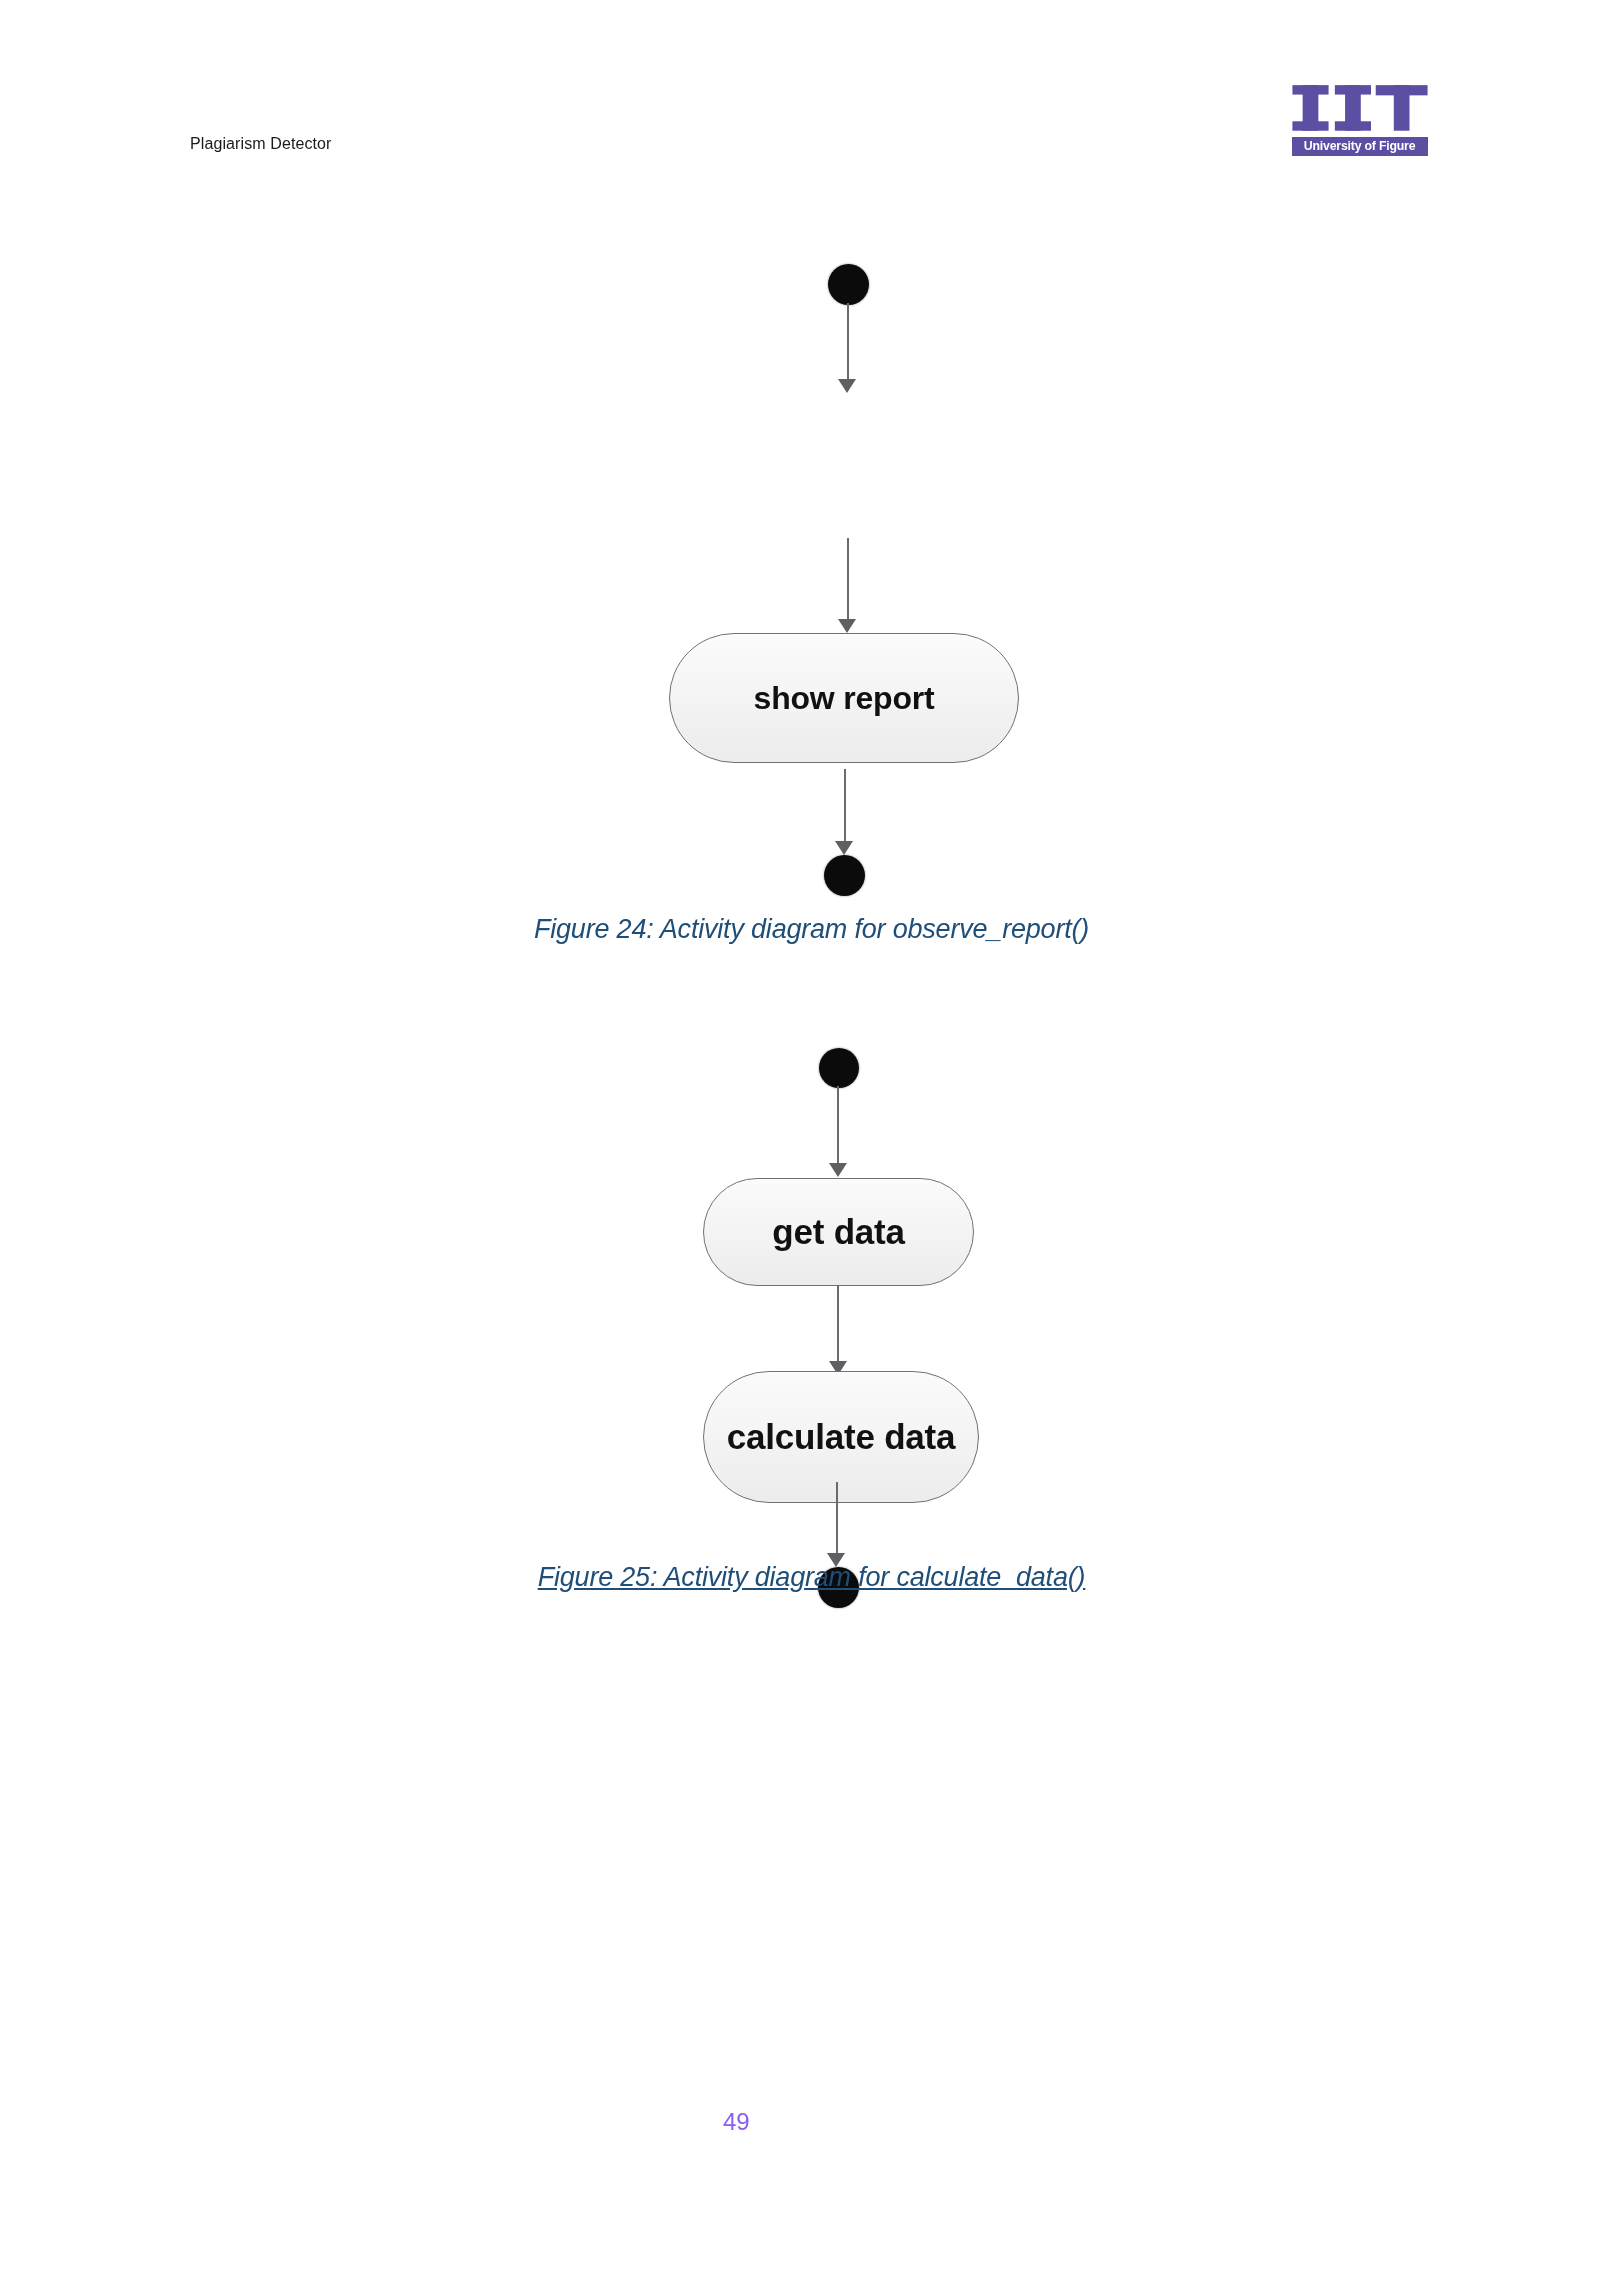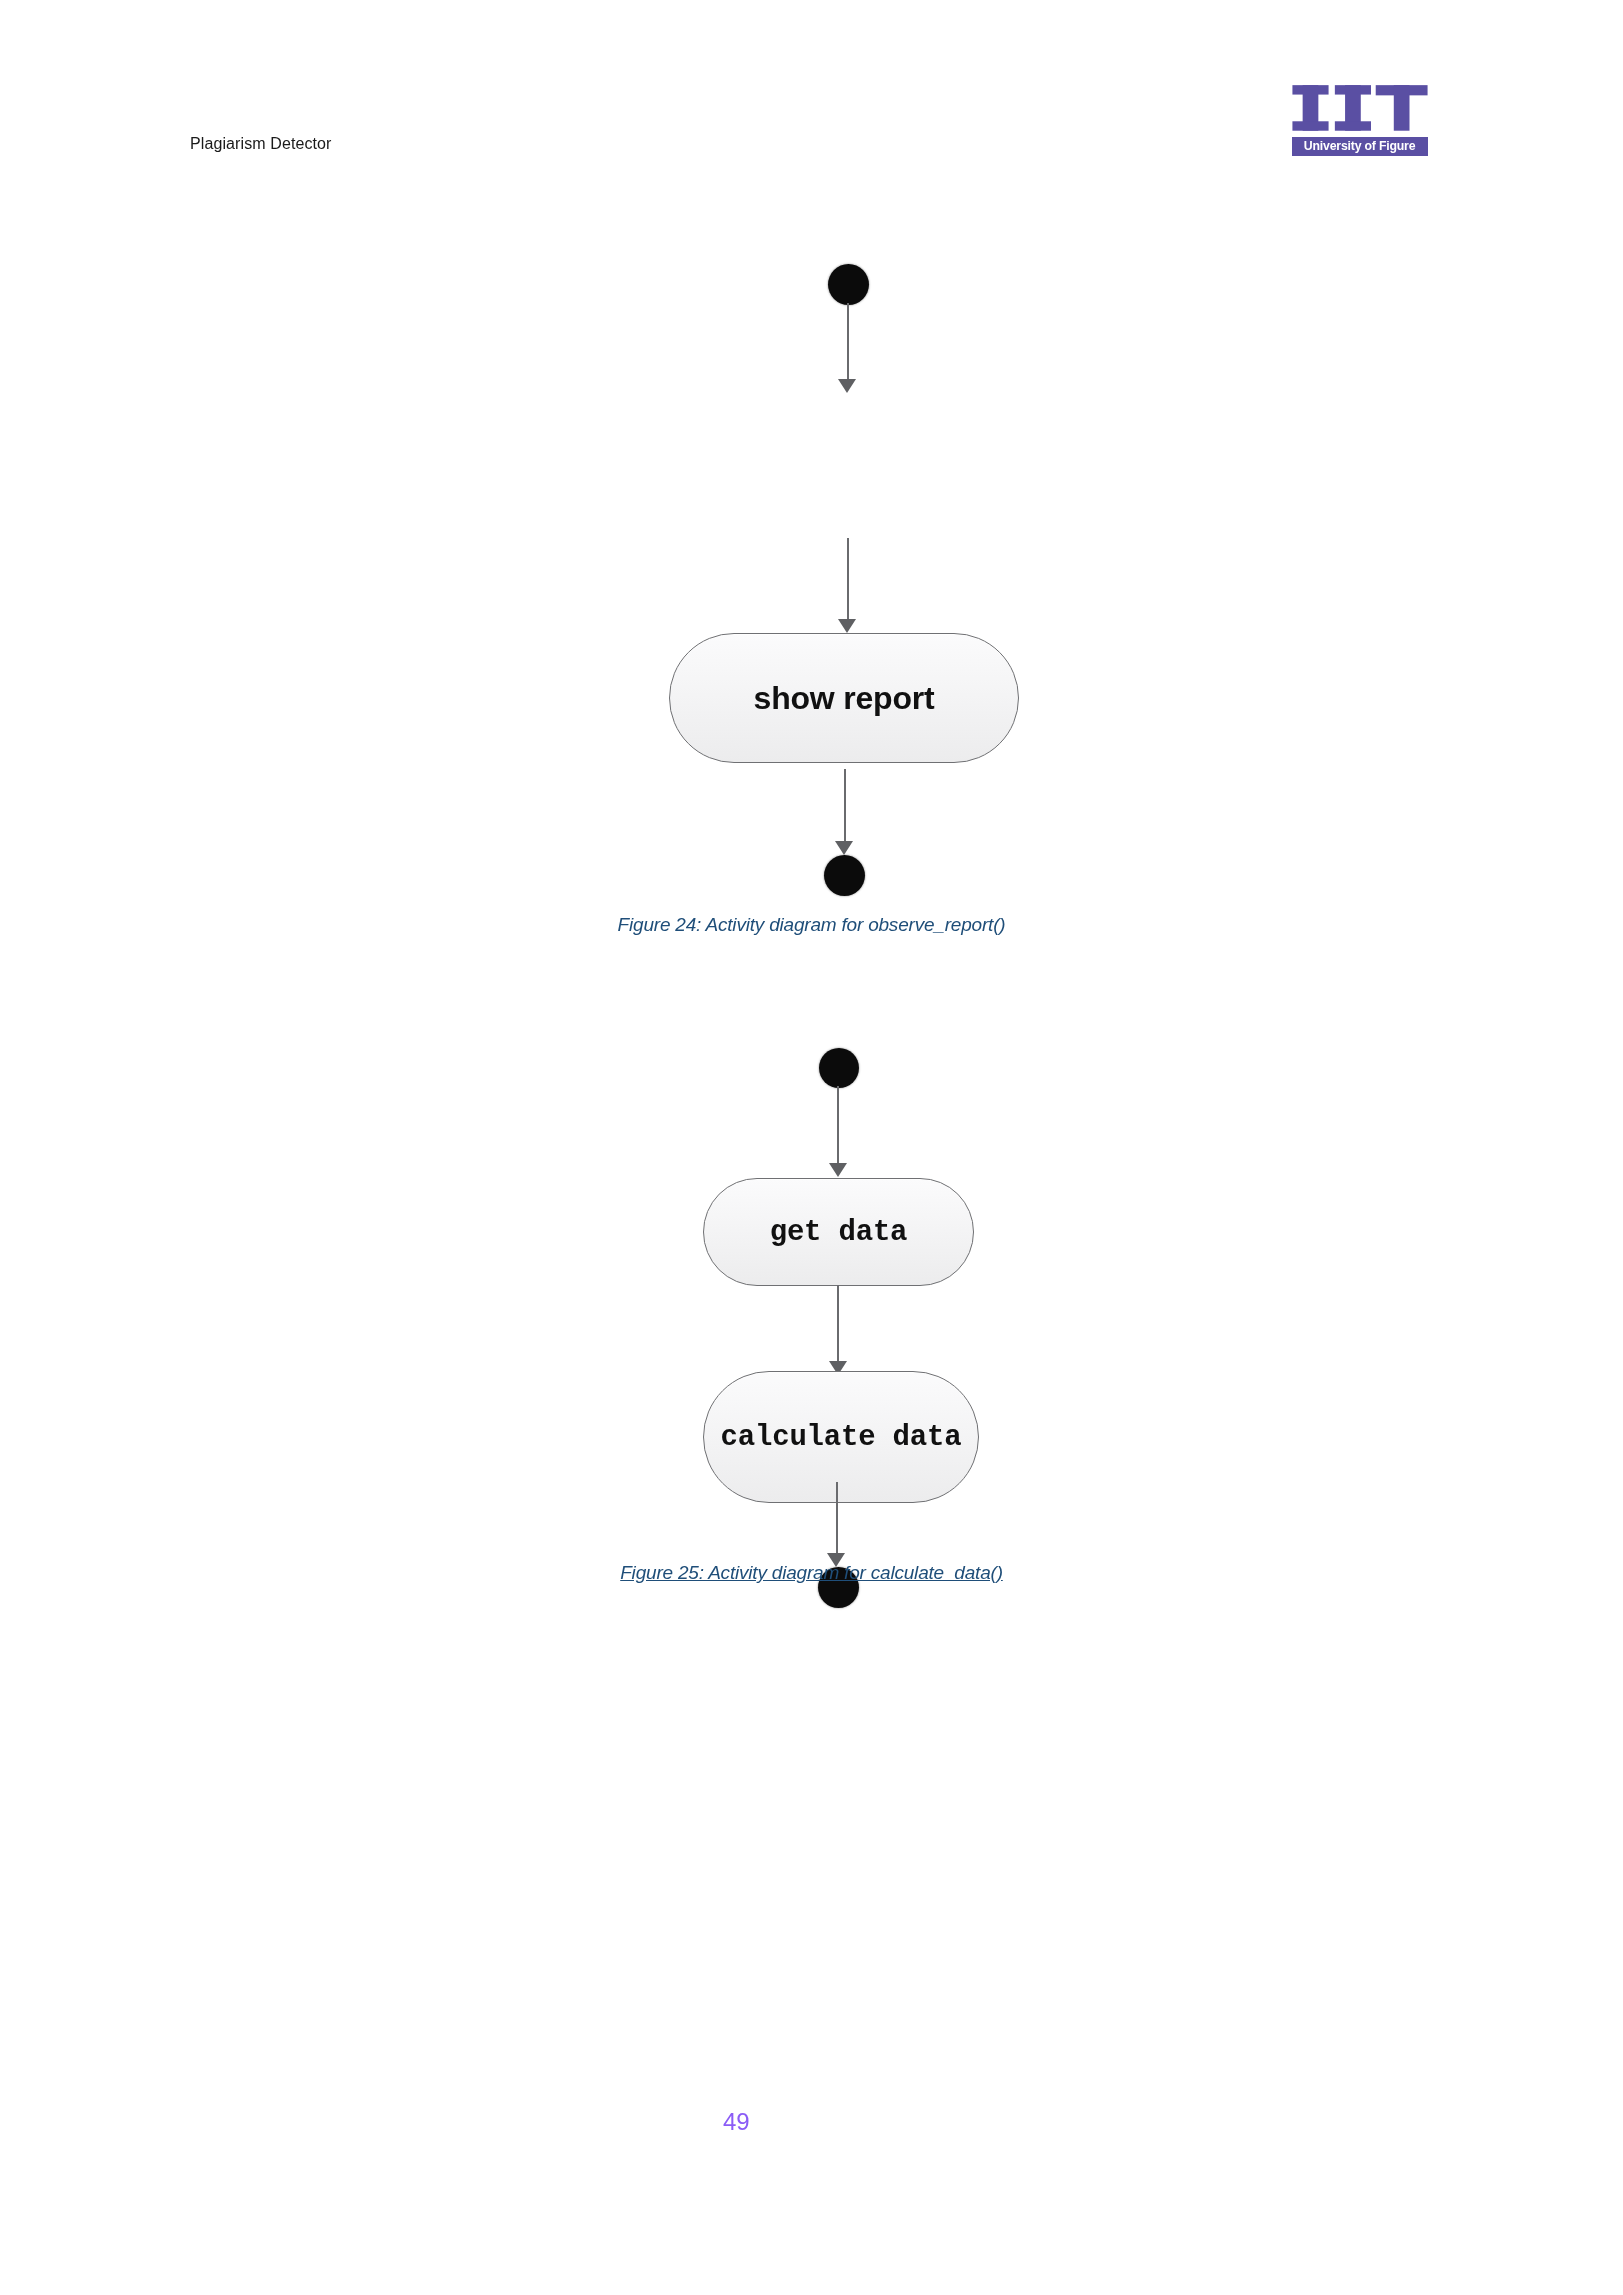--- a/index.html
+++ b/index.html
@@ -91,21 +91,21 @@
     justify-content: center;
     box-shadow: inset 0 0.8px 0 rgba(255,255,255,0.9);
   }
   .activity-node span {
     font-size: 32px;
     font-weight: bold;
     color: #111111;
     letter-spacing: -0.2px;
     white-space: nowrap;
   }
-  #diagram-2 .activity-node span { font-size: 29px; font-family: Liberation Mono, monospace; }
+  #diagram-2 .activity-node span { font-size: 35px; }
 
   .edge {
     position: absolute;
     width: 2.4px;
     background: #6a6b6e;
   }
   .arrowhead {
     position: absolute;
     width: 0;
     height: 0;
@@ -115,21 +115,21 @@
   }
 
   
   .figure-caption {
     position: absolute;
     width: 100%;
     left: 0;
     text-align: center;
     font-family: "Liberation Sans", sans-serif;
     font-style: italic;
-    font-size: 19px;
+    font-size: 27px;
     color: #1f4e79;
     letter-spacing: -0.2px;
   }
   #caption-24 { top: 914px; }
   #caption-25 { top: 1562px; text-decoration: underline; }
 
   
   .page-number {
     position: absolute;
     top: 2108px;

